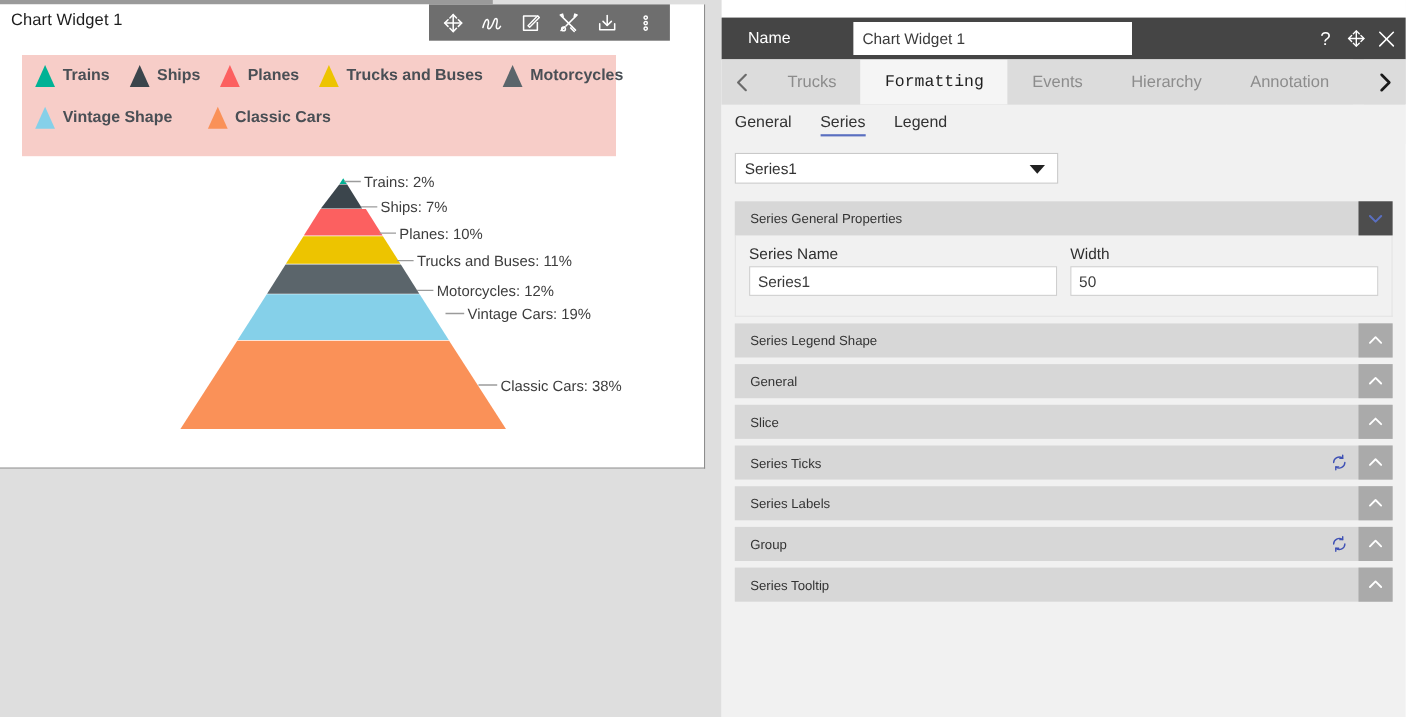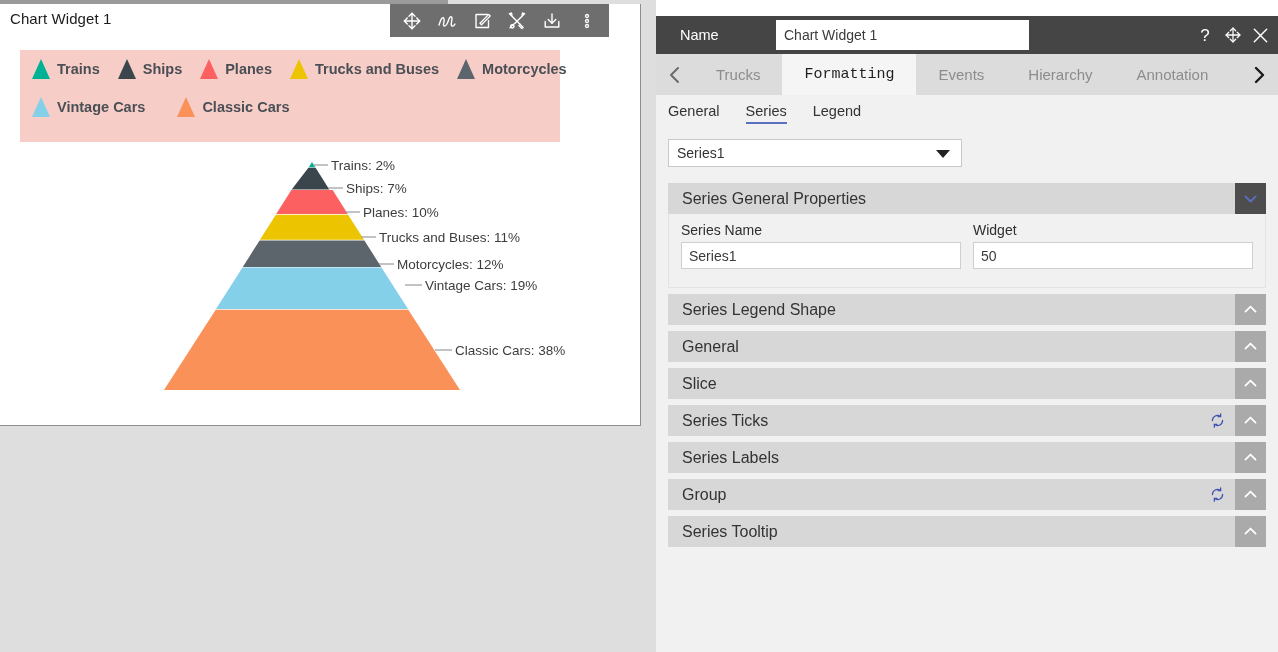--- a/index.html
+++ b/index.html
@@ -202,21 +202,21 @@
     margin-bottom: 6px;
     background: #f1f1f1;
   }
   .acc-head {
     position: relative;
     height: 31px;
     background: #d7d7d7;
     display: flex; align-items: center;
   }
   .acc-title {
-    font-size: 16px; color: #333333;
+    font-size: 12px; color: #333333;
     margin-left: 14px;
   }
   .acc-toggle {
     position: absolute; right: 0; top: 0;
     width: 31px; height: 31px;
     background: #aaaaaa;
     display: flex; align-items: center; justify-content: center;
     cursor: pointer;
   }
   .acc-toggle.dark { background: #4d4d4d; }
@@ -334,21 +334,21 @@
             <span class="legend-label">Trucks and Buses</span>
           </div>
           <div class="legend-item">
             <span class="legend-tri" style="border-bottom-color:#5b656b"></span>
             <span class="legend-label">Motorcycles</span>
           </div>
         </div>
         <div class="legend-row">
           <div class="legend-item">
             <span class="legend-tri" style="border-bottom-color:#85d0e9"></span>
-            <span class="legend-label">Vintage Cars</span>
+            <span class="legend-label">Vintage Shape</span>
           </div>
           <div class="legend-item" style="margin-left:14px">
             <span class="legend-tri" style="border-bottom-color:#fa9158"></span>
             <span class="legend-label">Classic Cars</span>
           </div>
         </div>
       </div>
 
       <div id="pyramid-wrap">
         <svg id="pyramid-svg" width="470" height="250" viewBox="0 0 470 250">
@@ -460,21 +460,21 @@
               <polyline points="4,7.5 10,13.5 16,7.5" stroke="#5a6fc0" stroke-width="2.2" fill="none" stroke-linecap="round" stroke-linejoin="round"></polyline>
             </svg>
           </span>
         </div>
         <div class="acc-body">
           <div class="field">
             <label class="field-label">Series Name</label>
             <input class="field-input" value="Series1" style="">
           </div>
           <div class="field">
-            <label class="field-label">Widget</label>
+            <label class="field-label">Width</label>
             <input class="field-input" value="50" style="">
           </div>
         </div>
       </div>
 
       <div class="acc">
         <div class="acc-head">
           <span class="acc-title">Series Legend Shape</span>
           <span class="acc-toggle">
             <svg width="17" height="17" viewBox="0 0 20 20">

